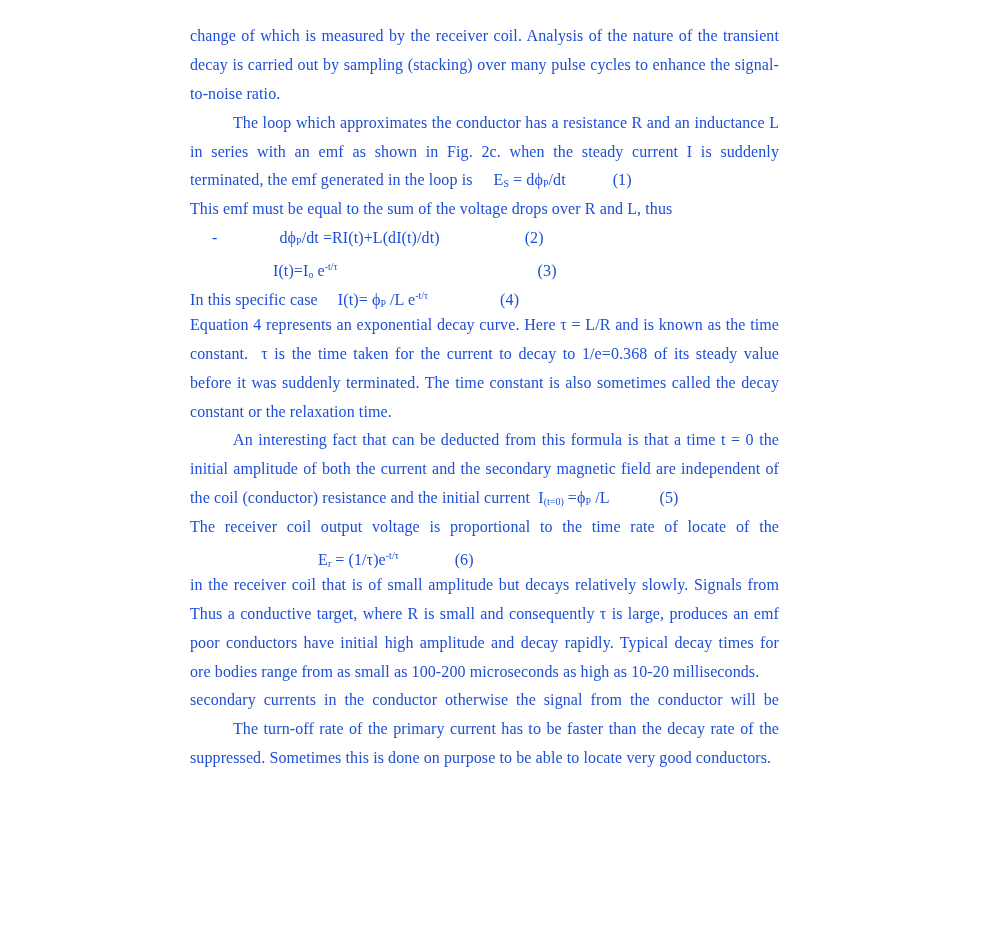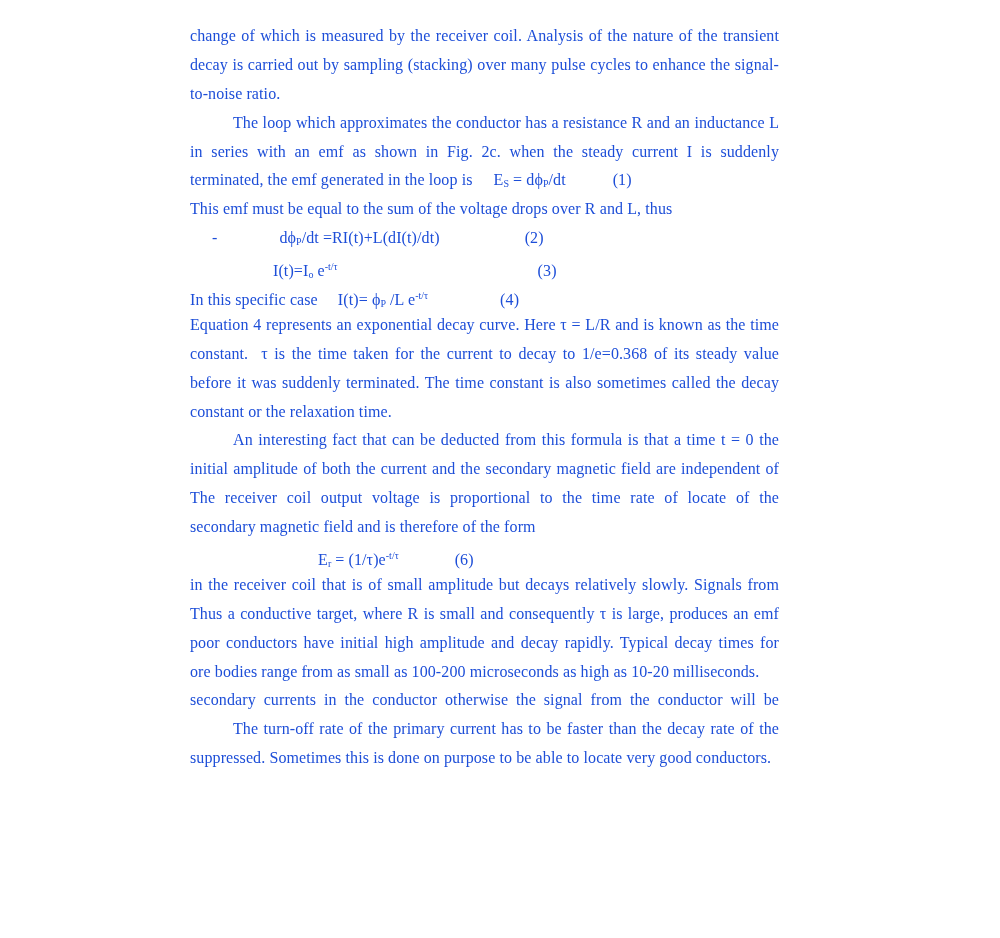--- a/index.html
+++ b/index.html
@@ -74,22 +74,22 @@
       <div class="line left">This emf must be equal to the sum of the voltage drops over R and L, thus</div>
       <div class="line left"><span class="gap" style="width: 22px;"></span>-<span class="gap" style="width: 62px;"></span>dϕ<span class="sub">P</span>/dt =RI(t)+L(dI(t)/dt)<span class="gap" style="width: 85px;"></span>(2)</div>
       <div class="line left"><span class="gap" style="width: 83px;"></span>I(t)=I<span class="sub">o</span> e<span class="sup">-t/τ</span><span class="gap" style="width: 200px;"></span>(3)</div>
       <div class="line left">In this specific case<span class="gap" style="width: 20px;"></span>I(t)= ϕ<span class="sub">P</span> /L e<span class="sup">-t/τ</span><span class="gap" style="width: 72px;"></span>(4)</div>
       <div class="line justify">Equation 4 represents an exponential decay curve. Here τ = L/R and is known as the time</div>
       <div class="line justify">constant. &nbsp;τ is the time taken for the current to decay to 1/e=0.368 of its steady value</div>
       <div class="line justify">before it was suddenly terminated. The time constant is also sometimes called the decay</div>
       <div class="line left">constant or the relaxation time.</div>
       <div class="line justify indent">An interesting fact that can be deducted from this formula is that a time t = 0 the</div>
       <div class="line justify">initial amplitude of both the current and the secondary magnetic field are independent of</div>
+      <div class="line left">the coil (conductor) resistance and the initial current &nbsp;I<span class="sub">(t=0)</span> =ϕ<span class="sub">P</span> /L<span class="gap" style="width: 50px;"></span>(5)</div>
       <div class="line justify">The receiver coil output voltage is proportional to the time rate of locate of the</div>
-      <div class="line left">secondary magnetic field and is therefore of the form</div>
       <div class="line left"><span class="gap" style="width: 128px;"></span>E<span class="sub">r</span> = (1/τ)e<span class="sup">-t/τ</span><span class="gap" style="width: 56px;"></span>(6)</div>
       <div class="line justify">in the receiver coil that is of small amplitude but decays relatively slowly. Signals from</div>
       <div class="line justify">Thus a conductive target, where R is small and consequently τ is large, produces an emf</div>
       <div class="line justify">poor conductors have initial high amplitude and decay rapidly. Typical decay times for</div>
       <div class="line left">ore bodies range from as small as 100-200 microseconds as high as 10-20 milliseconds.</div>
       <div class="line justify">secondary currents in the conductor otherwise the signal from the conductor will be</div>
       <div class="line justify indent">The turn-off rate of the primary current has to be faster than the decay rate of the</div>
       <div class="line left">suppressed. Sometimes this is done on purpose to be able to locate very good conductors.</div>
     </div>
 </div>

